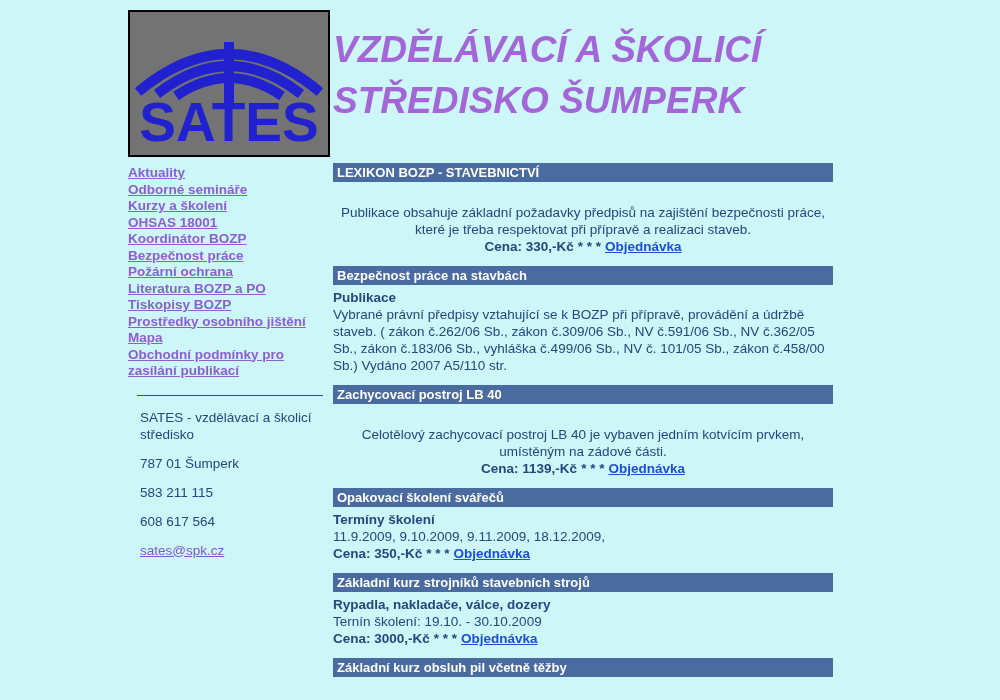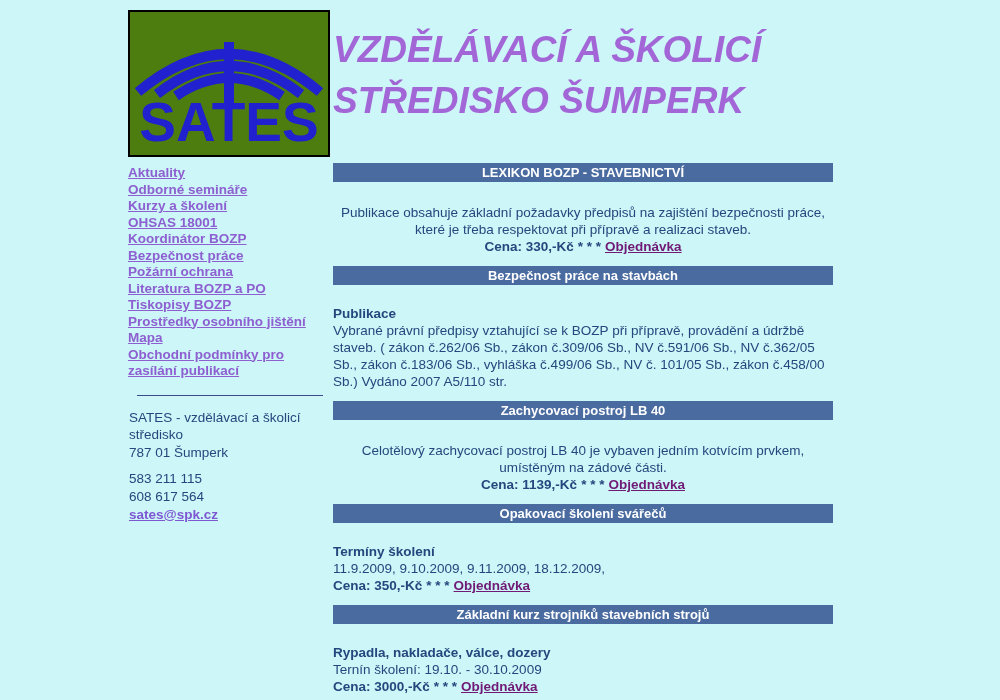--- a/index.html
+++ b/index.html
@@ -4,56 +4,56 @@
 <style>
   html,body{margin:0;padding:0;}
   body{
     width:1000px;height:700px;overflow:hidden;position:relative;
     background:#ccf6f8;
     font-family:"Liberation Sans","DejaVu Sans",sans-serif;
   }
   
   .logo-box{
     position:absolute;left:128px;top:10px;width:198px;height:143px;
-    border:2px solid #000;background:#4d7c0f;
+    border:2px solid #000;background:#737373;
   }
   .logo-box svg{display:block;width:100%;height:100%;}
   
   .site-title{
     position:absolute;left:333px;top:24px;width:505px;
     font-style:italic;font-weight:700;
     font-size:37px;line-height:51px;color:#a266d6;white-space:nowrap;
   }
   
   .sidebar{
     position:absolute;left:128px;top:165px;width:204px;
     text-align:left;font-size:13.5px;color:#24487d;
   }
   .side-link{
     display:block;color:#8d5fd0;font-weight:700;
     line-height:16.5px;text-decoration:underline;cursor:pointer;
   }
   .divider{border:none;border-top:1px solid #3a4a8a;width:186px;margin:15px auto 13px;}
-  .contact p{margin:1px;line-height:17px;font-size:13.5px;}
+  .contact p{margin:12px;line-height:17px;font-size:13.5px;}
   .contact .grp{margin-top:9px;}
-  .email-link{color:#7e57d2;font-weight:700;text-decoration:underline;cursor:pointer;}
+  .email-link{color:#7e57d2;font-weight:400;text-decoration:underline;cursor:pointer;}
   
   .main{position:absolute;left:333px;top:163px;width:500px;}
   .sec{margin-bottom:11px;}
   .bar{
     background:#4a6ba0;color:#ffffff;font-weight:700;
-    font-size:13px;line-height:15px;padding:2px 4px;text-align:center;
+    font-size:13px;line-height:15px;padding:2px 4px;
   }
-  .sec-content{margin-top:20px;}
+  .sec-content{margin-top:4px;}
   .sec-content.gap{margin-top:22px;text-align:center;}
   .main p{margin:0;font-size:13.5px;line-height:17px;color:#24487d;}
   .sub{font-weight:700;}
   .price-line{color:#9966cc;font-weight:700;}
   .stars{margin:0 4px;}
-  .order{color:#701a75;font-weight:700;text-decoration:underline;cursor:pointer;}
+  .order{color:#1d4ed8;font-weight:700;text-decoration:underline;cursor:pointer;}
 </style>
 </head>
 <body>
 
 <div class="logo-box">
   <svg viewBox="0 0 198 143">
     <g stroke="#2121cf" fill="none">
       <path d="M8 80 Q99 4 190 80" stroke-width="10"></path>
       <path d="M27 82 Q99 26 171 82" stroke-width="10"></path>
       <path d="M46 84 Q99 48 152 84" stroke-width="10"></path>

